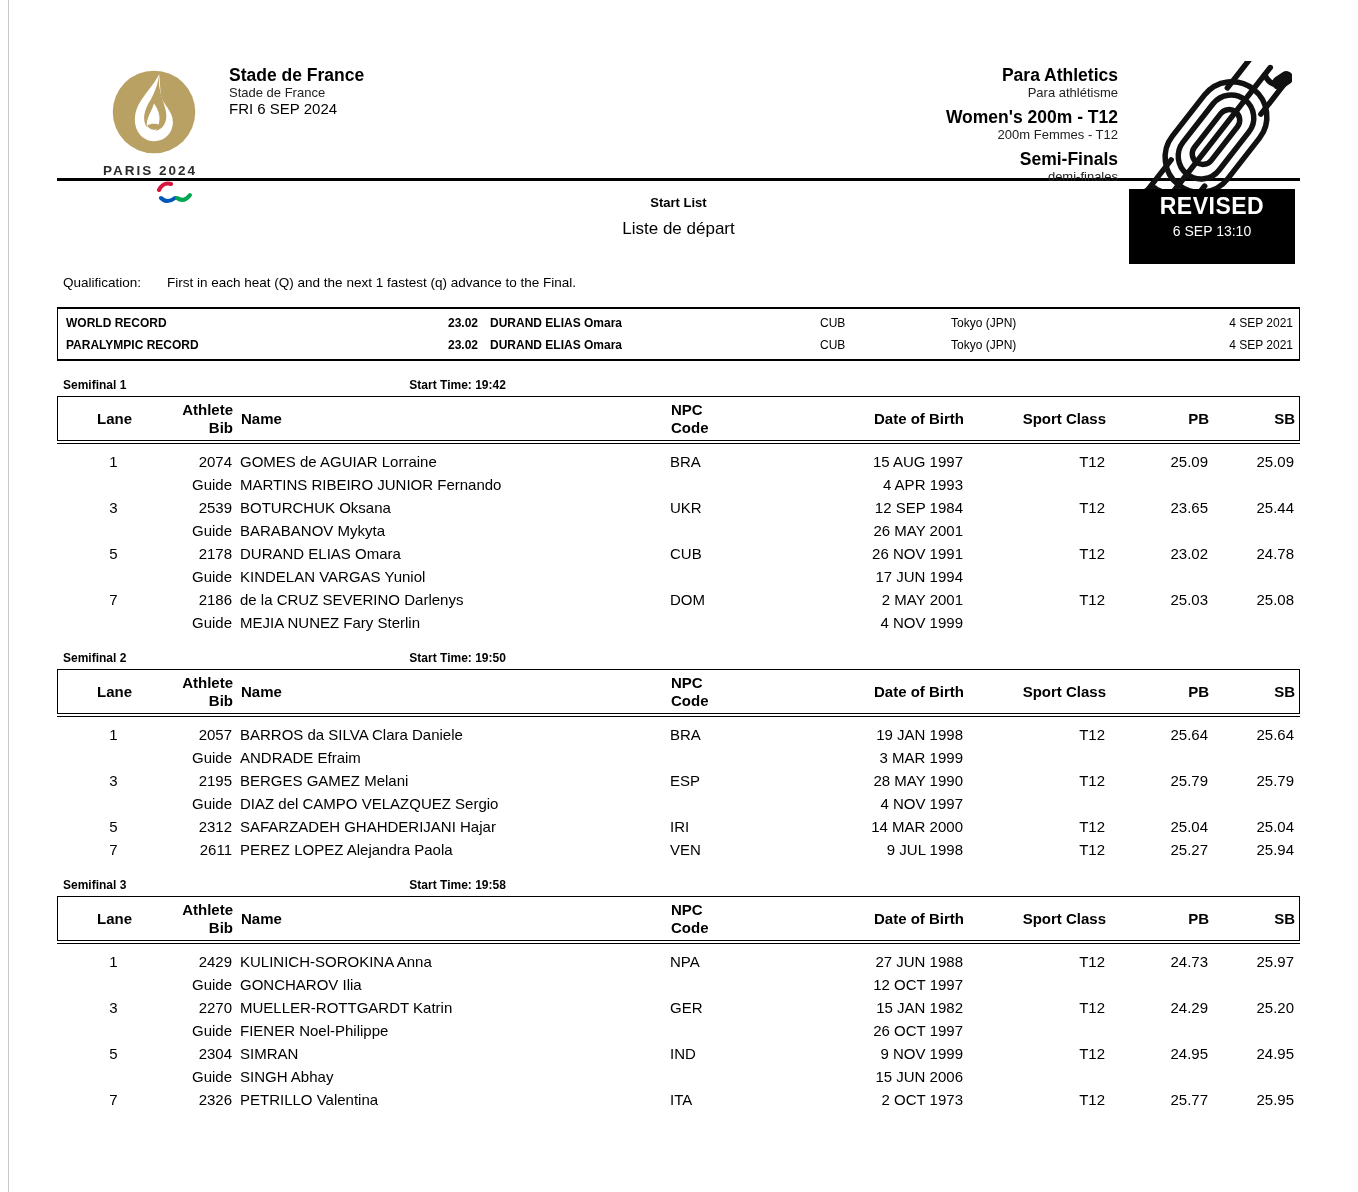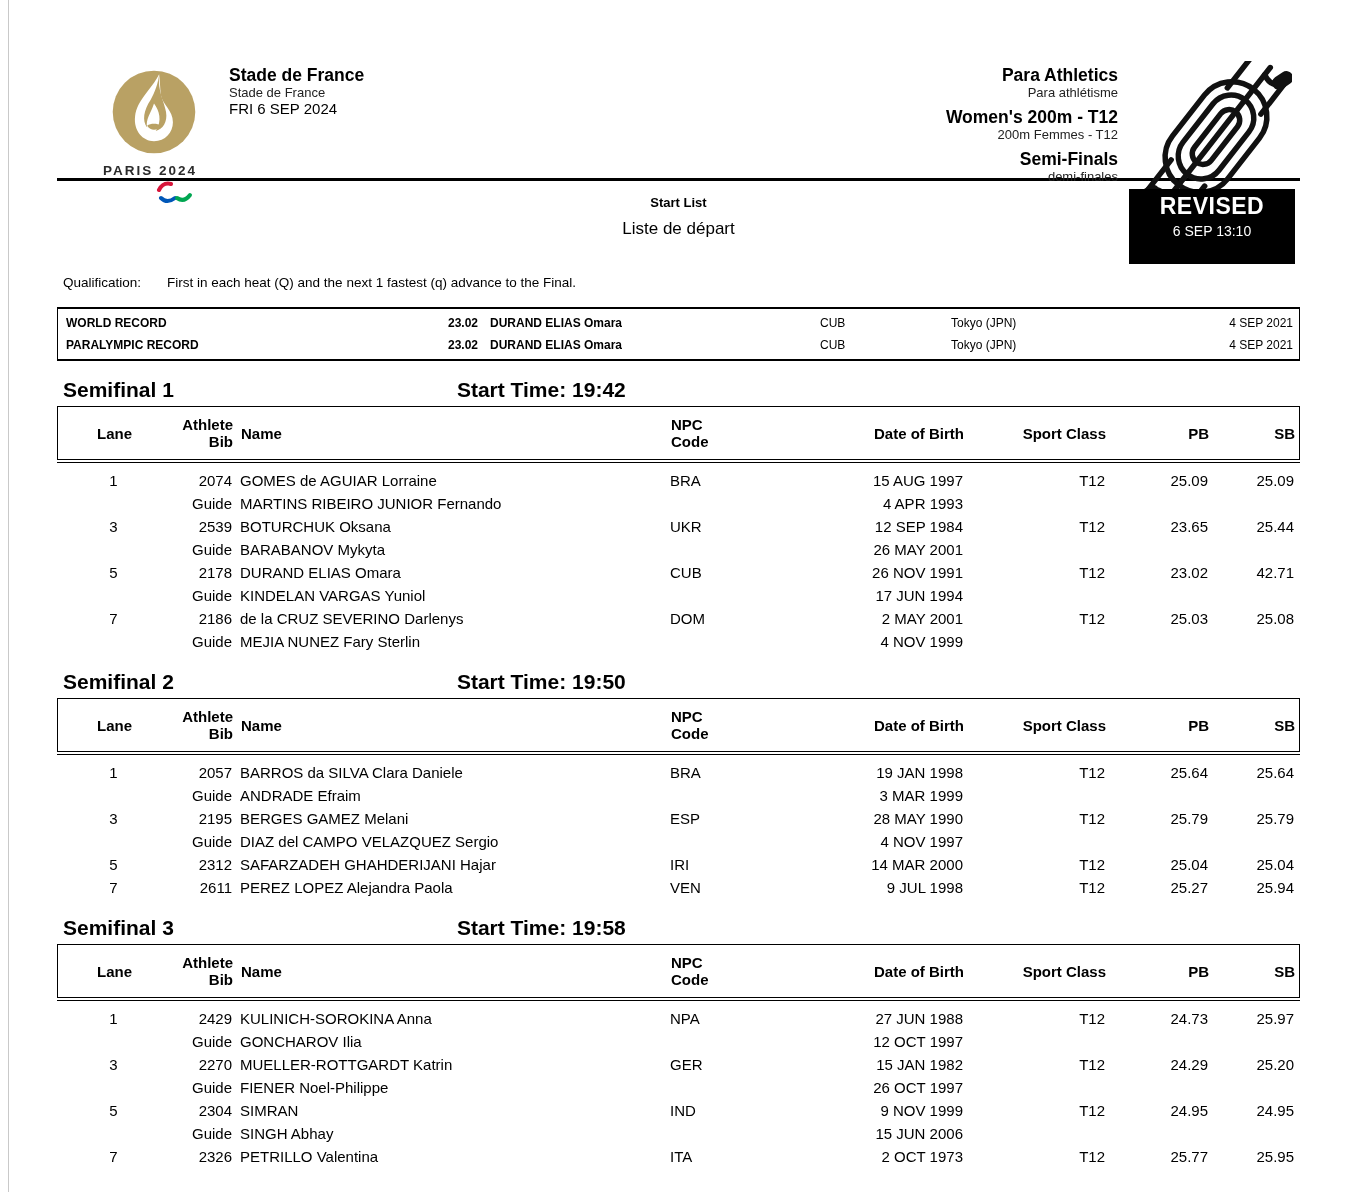--- a/index.html
+++ b/index.html
@@ -46,26 +46,26 @@
   .record-row { display:grid; grid-template-columns:330px 90px 340px 130px 200px 153px; font-size:12px; line-height:22px; }
   .rec-label { font-weight:bold; padding-left:8px; }
   .rec-mark { font-weight:bold; text-align:right; }
   .rec-athlete { font-weight:bold; padding-left:12px; }
   .rec-npc { padding-left:2px; }
   .rec-loc { padding-left:3px; }
   .rec-date { text-align:right; padding-right:8px; }
 
   
   .heat { margin-top:17px; }
-  .heat-caption { display:flex; font-size:21px; font-weight:bold; padding-left:6px; margin-bottom:4px; }
+  .heat-caption { display:flex; font-size:12px; font-weight:bold; padding-left:6px; margin-bottom:4px; }
   .heat-start { margin-left:283px; }
   .heat-header {
     border:1.5px solid #000;
     display:grid; grid-template-columns:113px 62px 438px 100px 193px 142px 103px 92px;
-    font-size:15px; font-weight:bold; align-items:center; height:54px;
+    font-size:15px; font-weight:bold; align-items:center; height:45px;
   }
   .heat-header-rule { height:1px; background:#000; margin-top:2px; }
   .col-lane { text-align:center; }
   .col-bib { text-align:right; }
   .col-name { padding-left:8px; }
   .col-npc { padding-left:0px; }
   .col-dob { text-align:right; }
   .col-class { text-align:right; }
   .col-pb { text-align:right; }
   .col-sb { text-align:right; padding-right:6px; }
@@ -245,21 +245,21 @@
     </div>
 
     <div class="t-row">
       <div class="col-lane">5</div>
       <div class="col-bib">2178</div>
       <div class="col-name">DURAND ELIAS Omara</div>
       <div class="col-npc">CUB</div>
       <div class="col-dob">26 NOV 1991</div>
       <div class="col-class">T12</div>
       <div class="col-pb">23.02</div>
-      <div class="col-sb">42.71</div>
+      <div class="col-sb">24.78</div>
     </div>
 
     <div class="t-row">
       <div class="col-lane"></div>
       <div class="col-bib">Guide</div>
       <div class="col-name">KINDELAN VARGAS Yuniol</div>
       <div class="col-npc"></div>
       <div class="col-dob">17 JUN 1994</div>
       <div class="col-class"></div>
       <div class="col-pb"></div>

